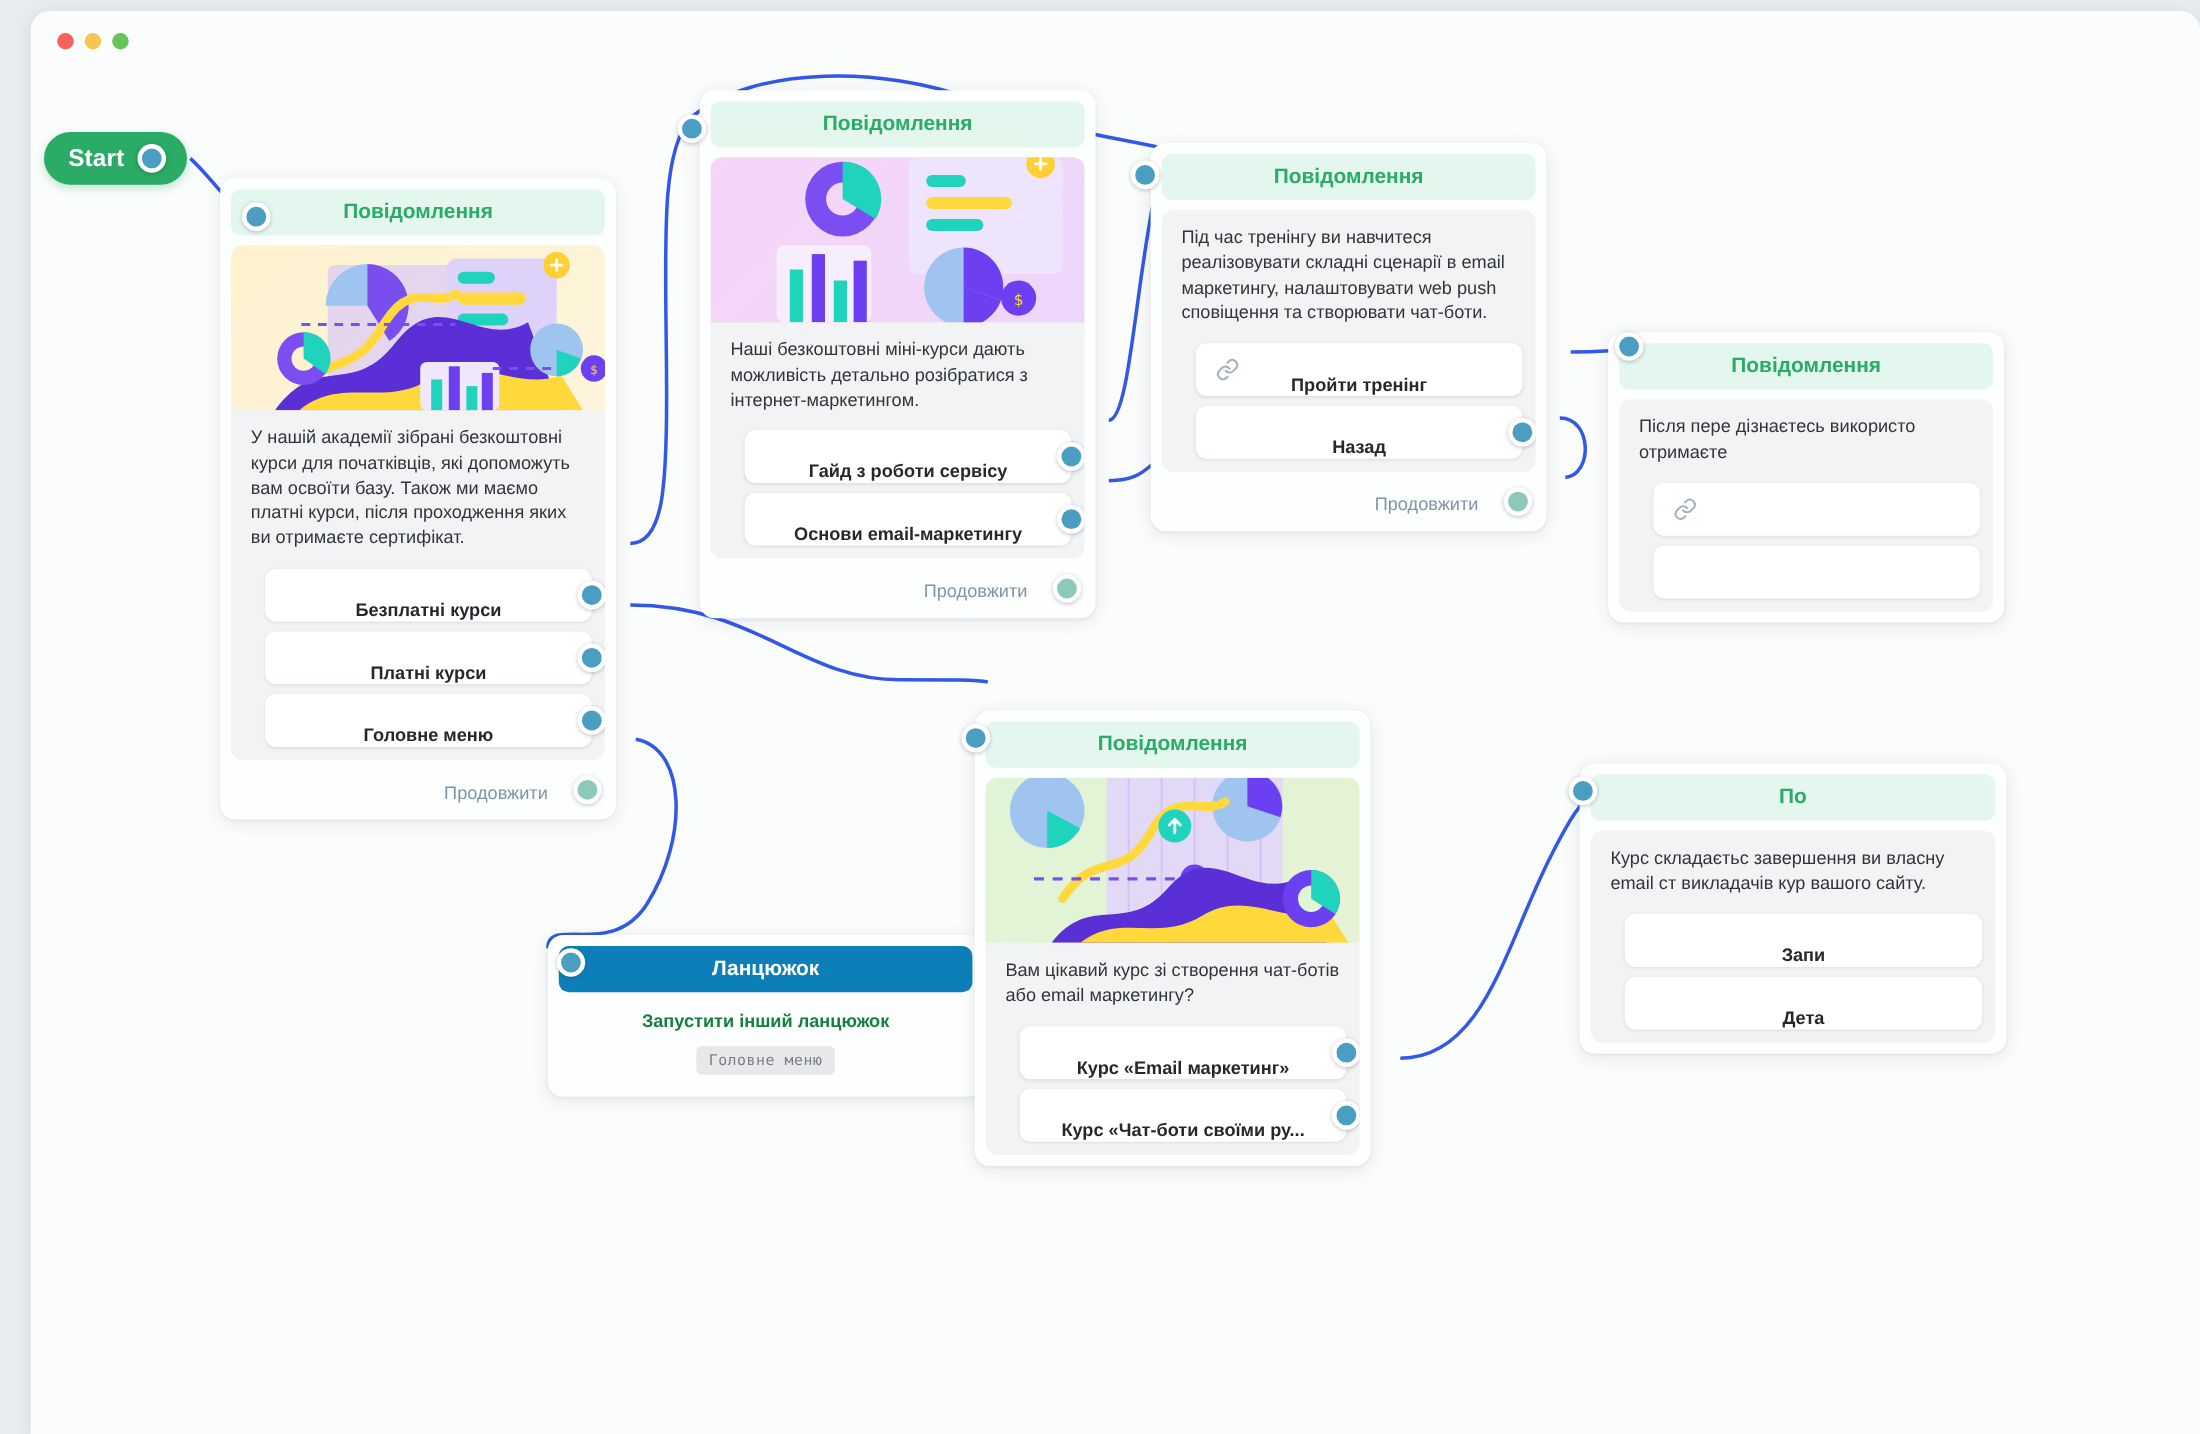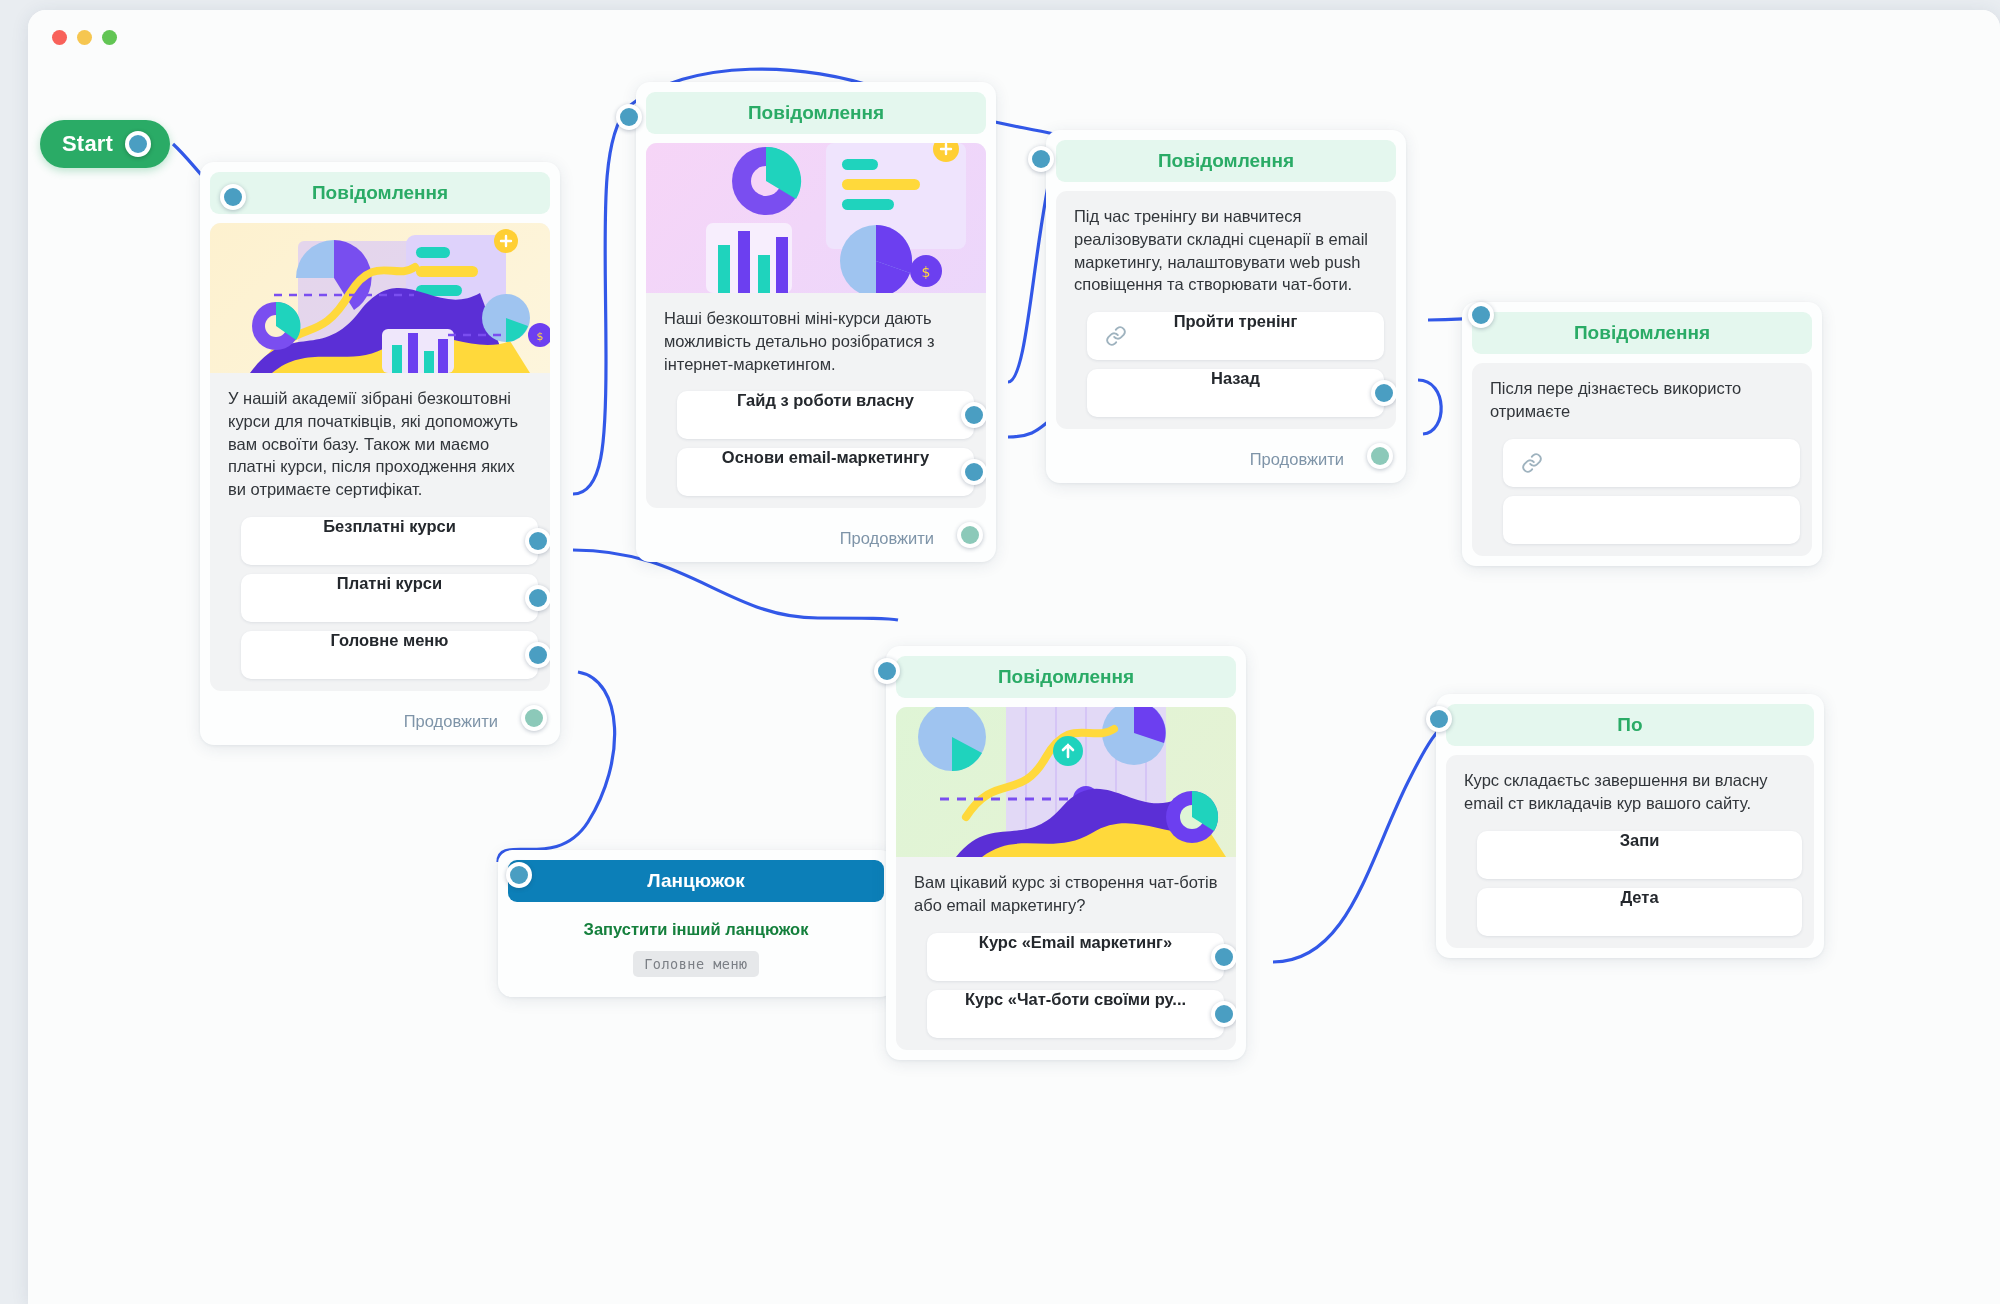--- a/index.html
+++ b/index.html
@@ -97,21 +97,21 @@
   .msg-text {
     padding: 14px 18px 4px 18px;
     font-size: 16.5px; line-height: 1.38; color: #31353a;
   }
   .btn-list { padding: 12px 12px 0 12px; display: flex; flex-direction: column; gap: 9px; }
   .nbtn {
     position: relative;
     background: #ffffff;
     border-radius: 10px;
     height: 48px;
-    display: flex; align-items: flex-start; justify-content: center;
+    display: flex; align-items: flex-end; justify-content: center;
     font-size: 16.5px; font-weight: 700; color: #24282d;
     box-shadow: 0 1px 3px rgba(40,60,90,.10);
     margin-left: 19px;
   }
   .nbtn .port { right: -13px; top: 11px; }
   .nbtn .link-icon { position: absolute; left: 18px; top: 13px; color: #9fb3bf; }
 
   .continue-row {
     display: flex; align-items: flex-end; justify-content: flex-end;
     gap: 10px;
@@ -290,21 +290,21 @@
             <circle cx="230" cy="118" r="36" fill="#9fc4f0"></circle>
             <path d="M230,118 l34,12 a36,36 0 0 1 -34,24 z" fill="#6c3ff0"></path>
             <path d="M230,82 a36,36 0 0 1 34,48 l-34,-12 z" fill="#6c3ff0"></path>
             <circle cx="280" cy="128" r="16" fill="#6c3ff0"></circle>
             <text x="280" y="134" font-size="14" fill="#ffd93b" text-anchor="middle" font-family="DejaVu Sans">$</text>
           </svg>
         </div>
         <div class="msg-text">Наші безкоштовні міні-курси дають можливість детально розібратися з інтернет-маркетингом.</div>
         <div class="btn-list">
           <div class="nbtn">
-            <span>Гайд з роботи власну</span>
+            <span>Гайд з роботи сервісу</span>
             <span class="port">
                 <i></i>
               </span>
           </div>
           <div class="nbtn">
             <span>Основи email-маркетингу</span>
             <span class="port">
                 <i></i>
               </span>
           </div>

